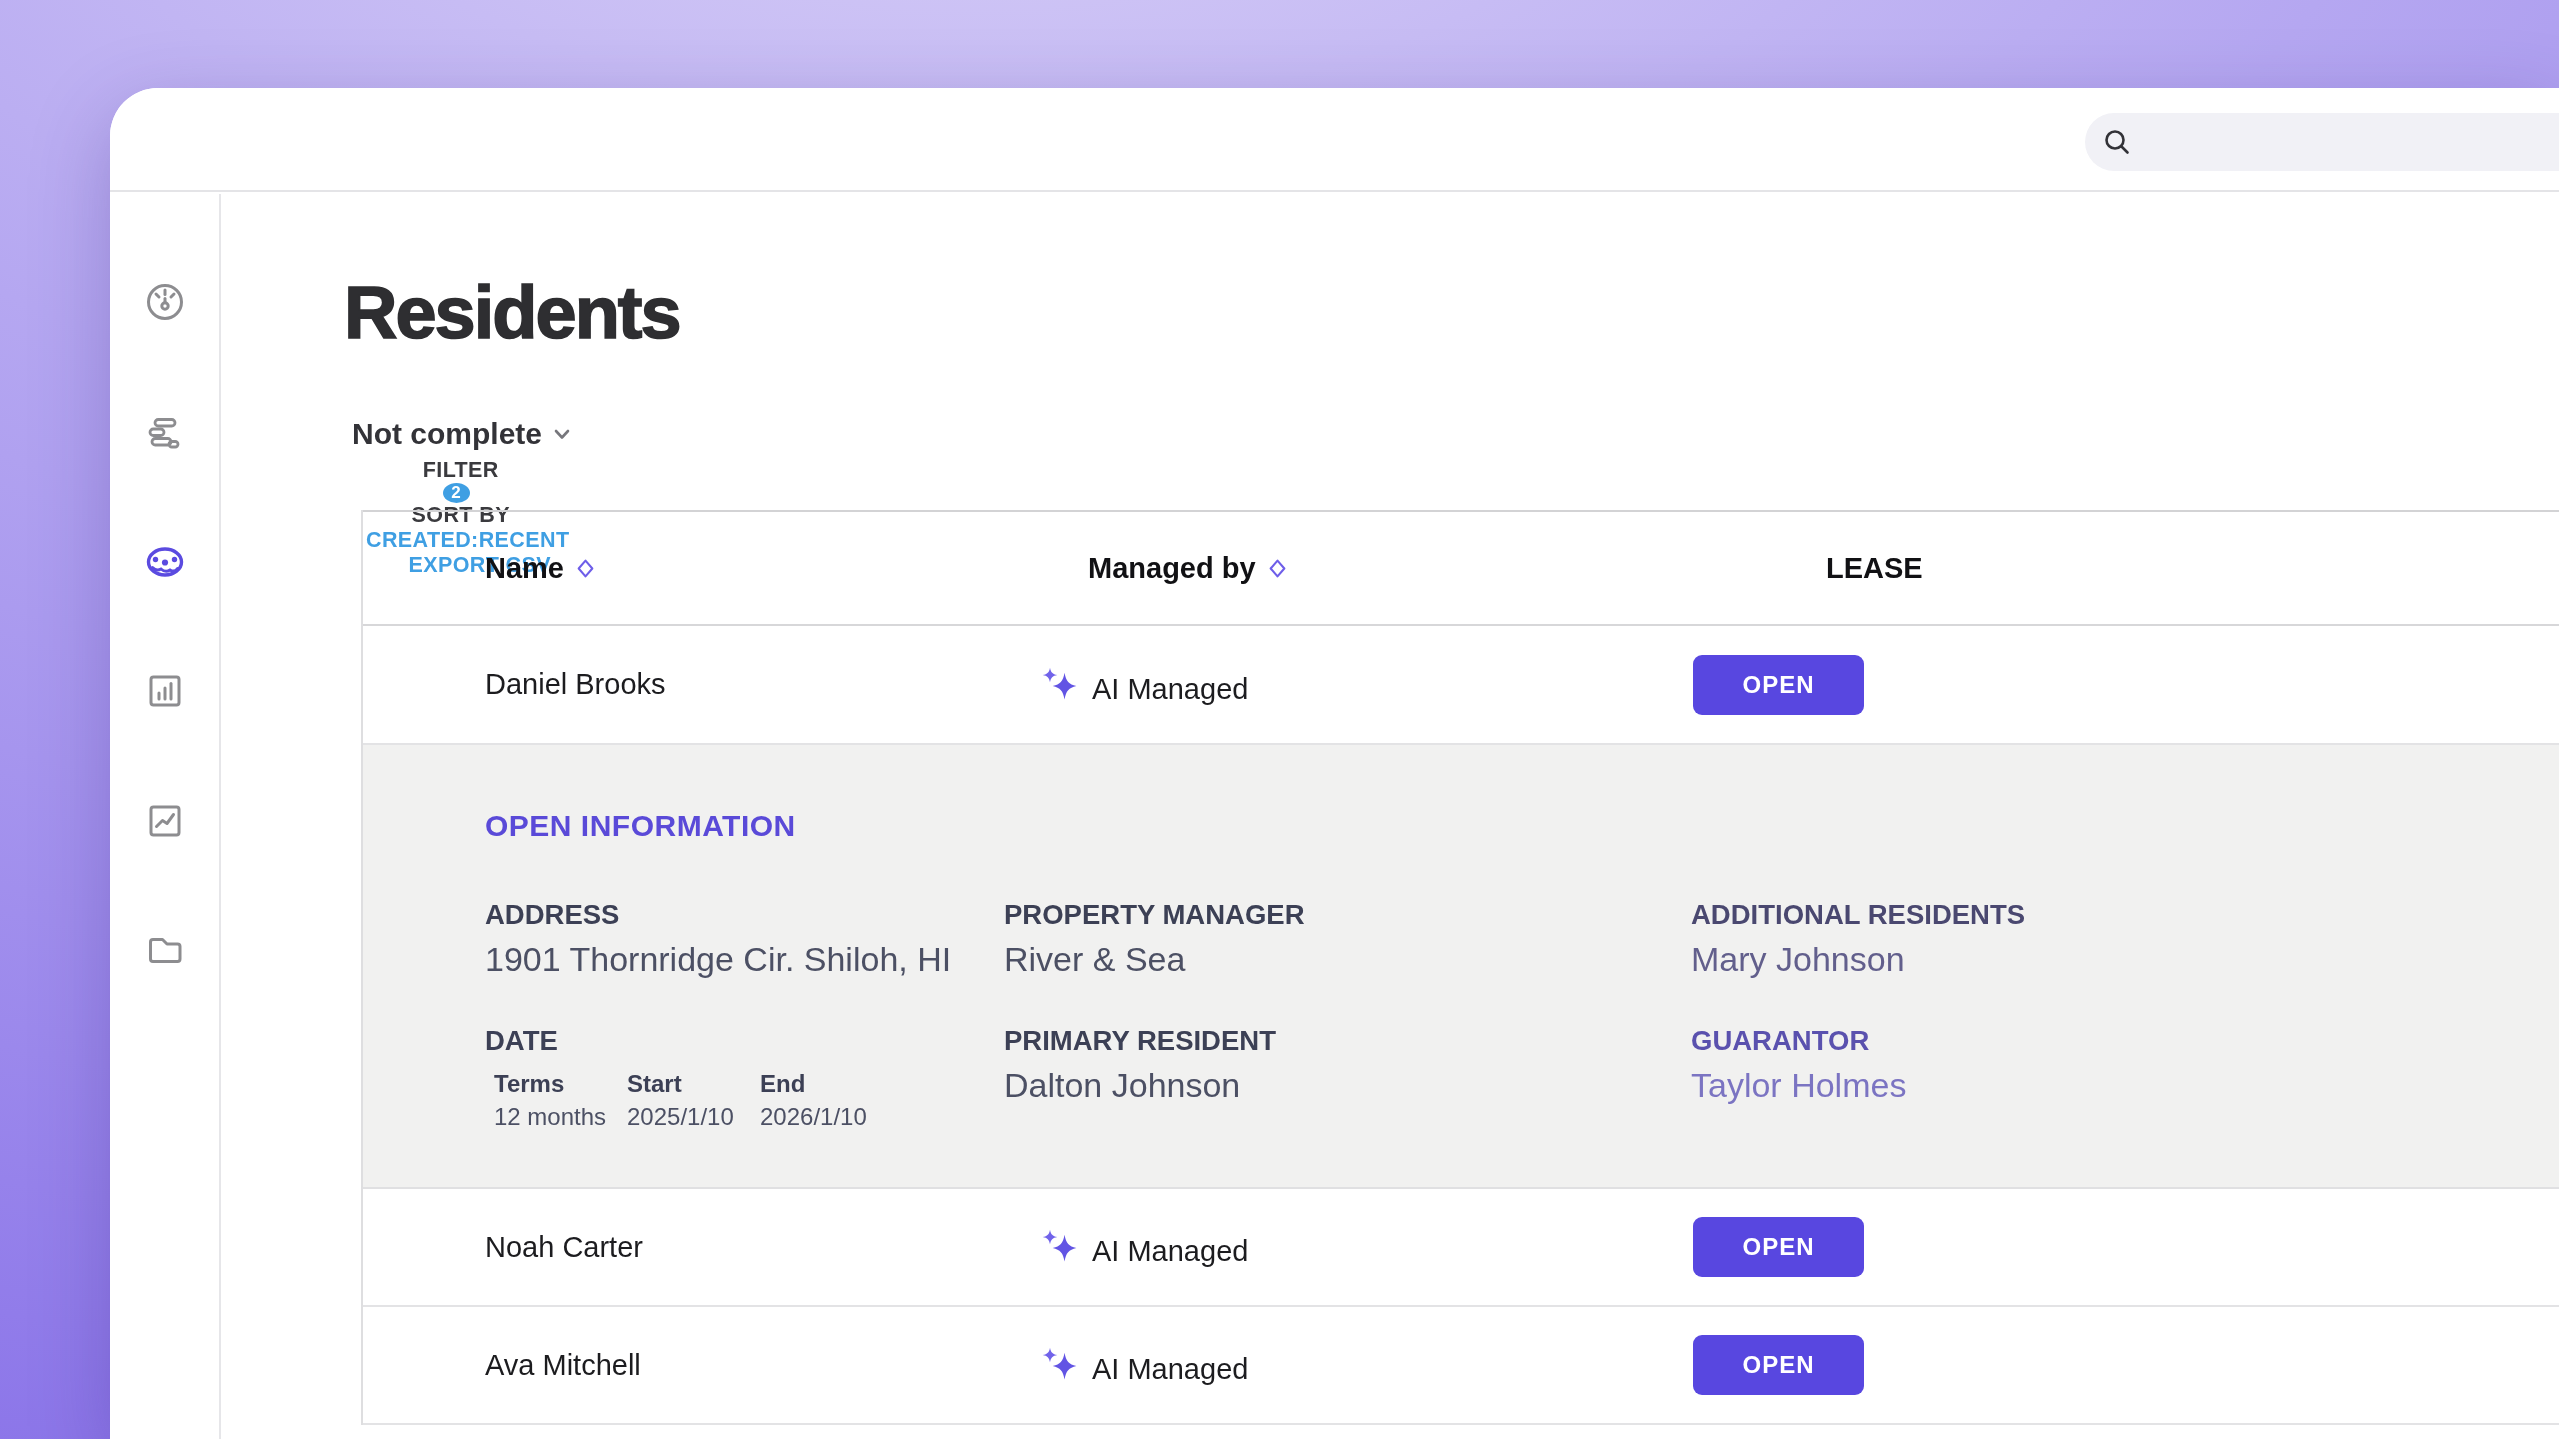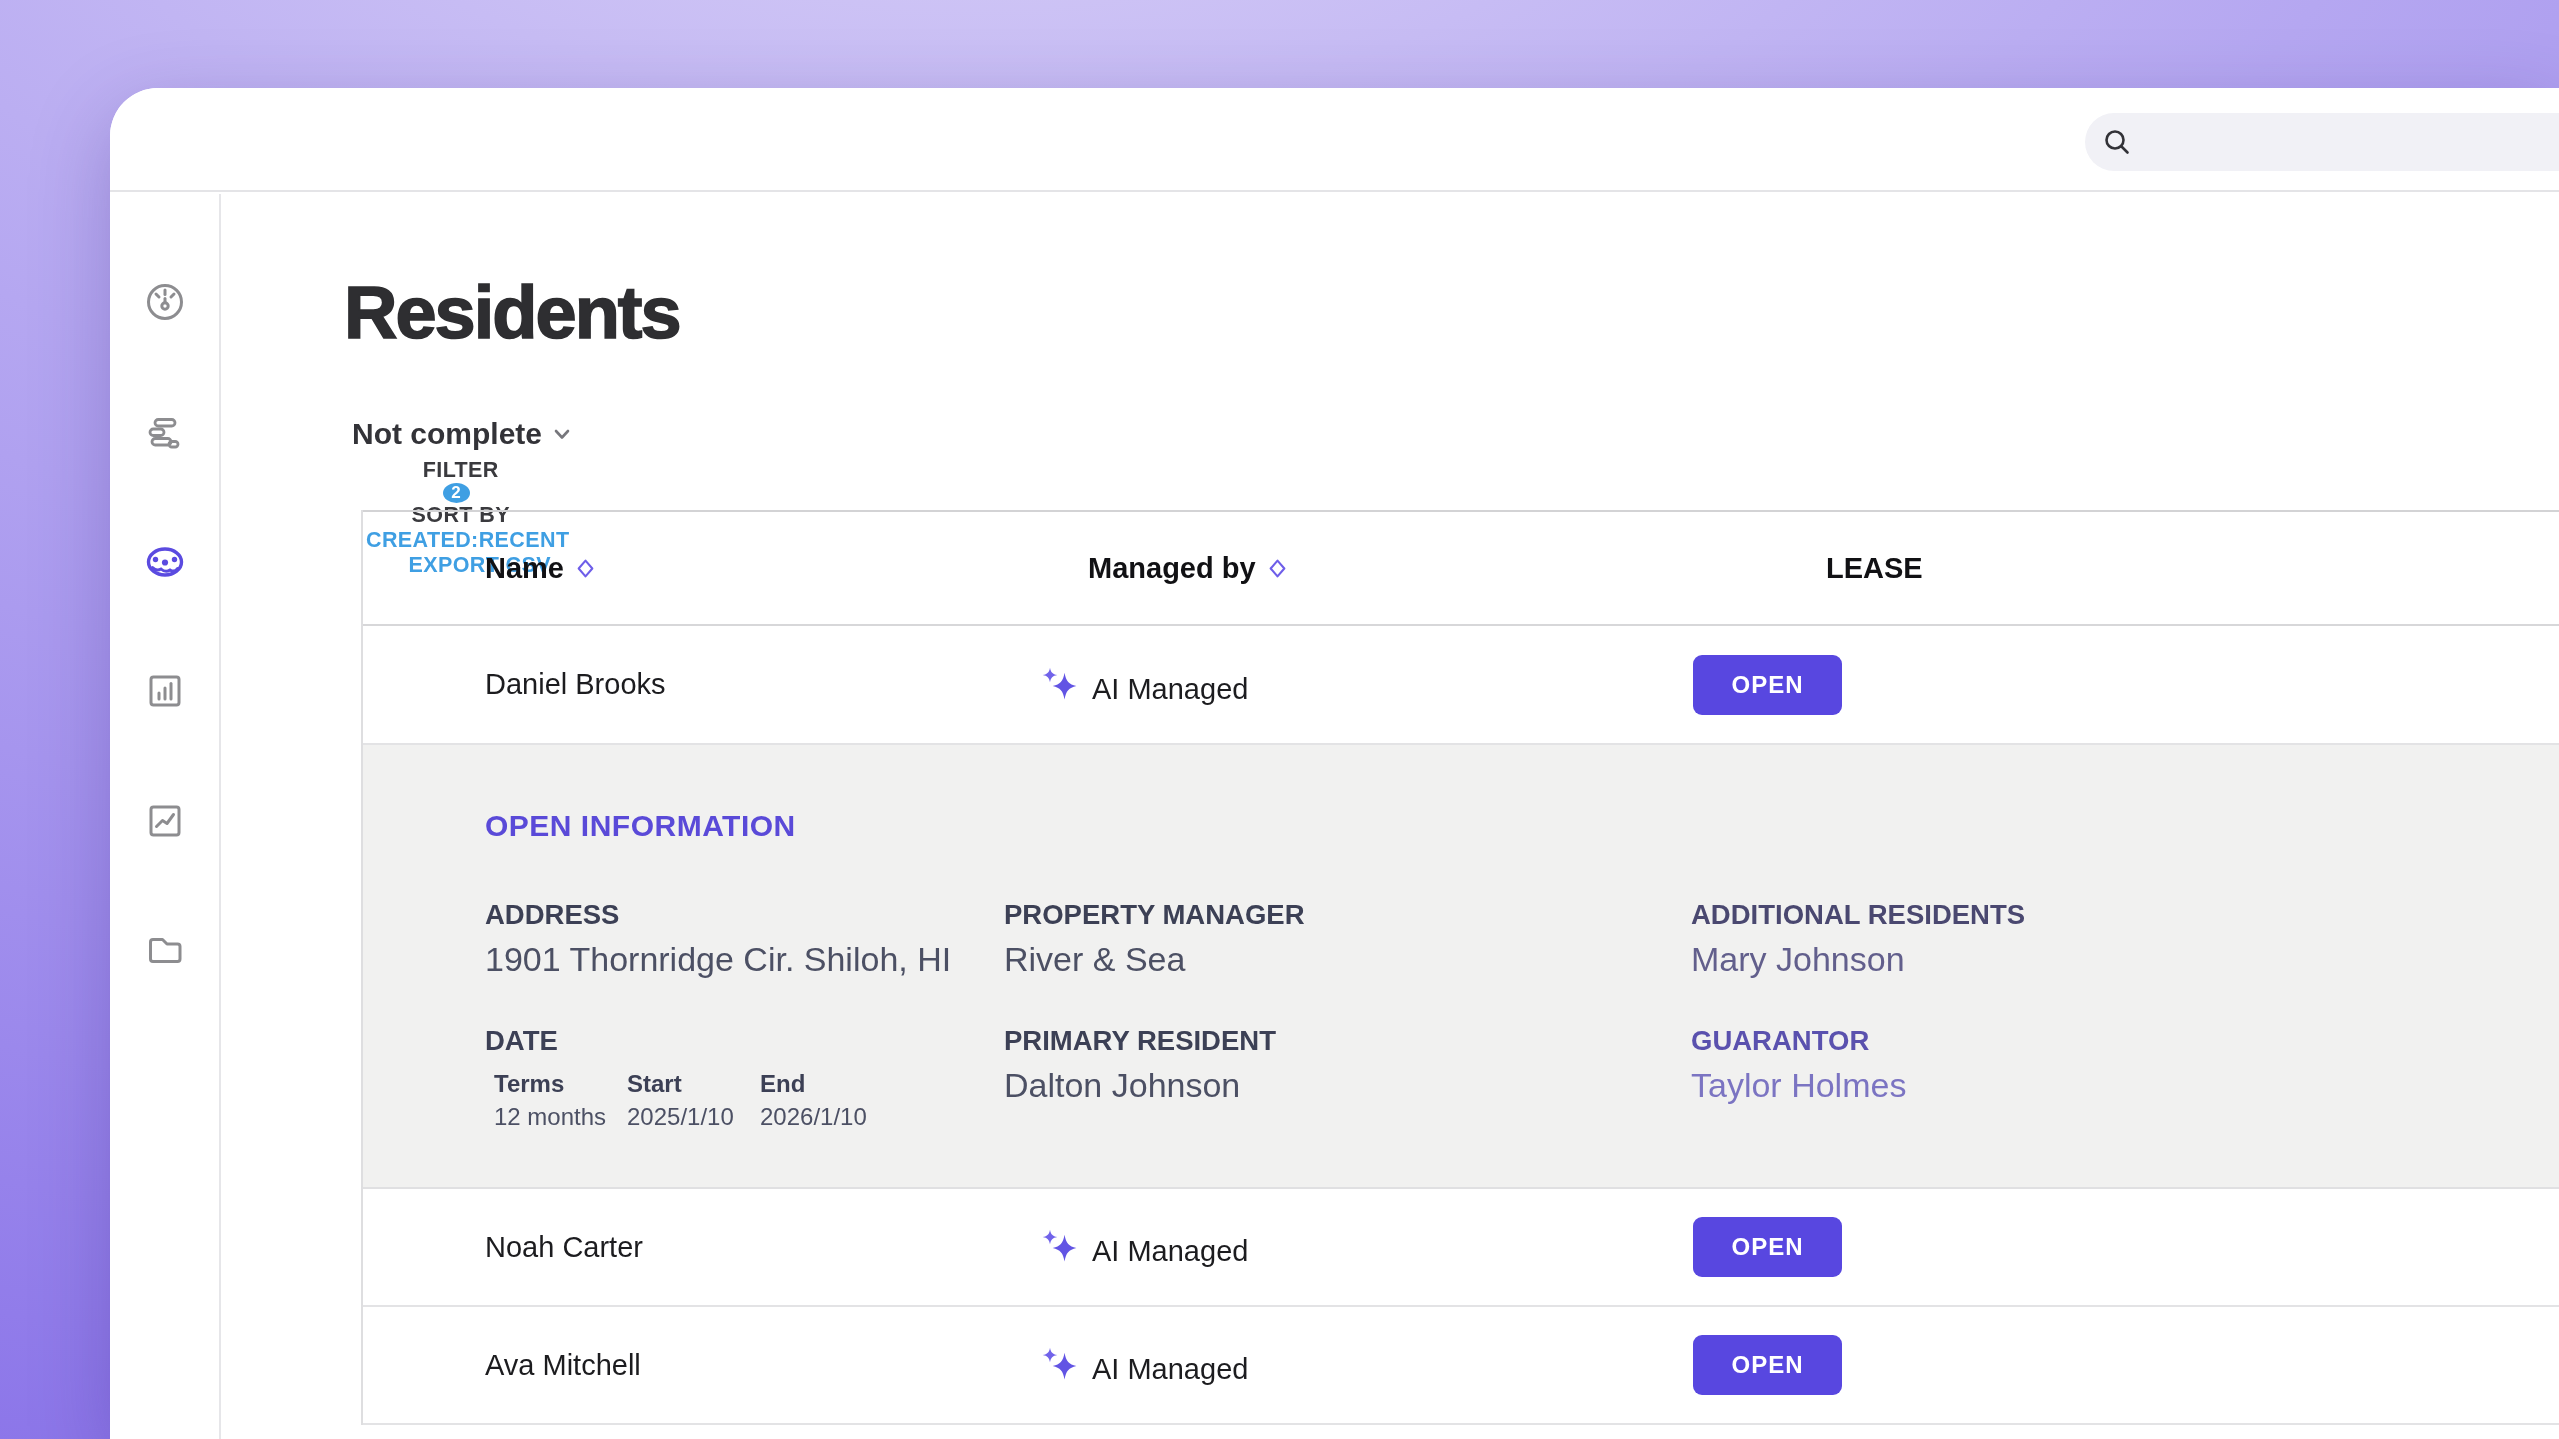--- a/index.html
+++ b/index.html
@@ -57,21 +57,21 @@
   .table { position:absolute; left:251px; right:0; top:422px; border-left:2px solid #dedee0; }
   .tgrid { display:grid; grid-template-columns:555px 653px 1fr; padding-left:122px; align-items:center; }
   .thead { height:116px; border-top:2px solid #d3d3d5; border-bottom:2px solid #d7d7d9;gap:48px; }
   .th { display:flex; align-items:center; gap:11px; font-size:29px; font-weight:700; color:#111114; cursor:pointer; }
   .th.lease { padding-left:37px; cursor:default; }
   .trow { height:118px; border-bottom:2px solid #e3e3e5; background:#fff; }
   .trow.first { height:119px; }
   .cell-name { font-size:29px; color:#1c1c1f; }
   .cell-managed { display:flex; align-items:flex-end; gap:12px; font-size:29px; color:#1c1c1f; }
   .open-btn {
-    width:149px; height:60px; border:none; border-radius:9px; background:#5847e0;
+    width:171px; height:60px; border:none; border-radius:9px; background:#5847e0;
     color:#fff; font-family:inherit; font-size:24px; font-weight:700; letter-spacing:1px; cursor:pointer;
   }
   
   .lease-panel {
     height:444px; background:#f1f1f0; border-bottom:2px solid #e0e0e2;
     padding:64px 40px 0 122px;
   }
   .lease-title { font-size:30px; font-weight:700; letter-spacing:.5px; color:#5a4ad8; }
   .detail-grid {
     margin-top:56px; display:grid; grid-template-columns:519px 687px 1fr; row-gap:46px;

